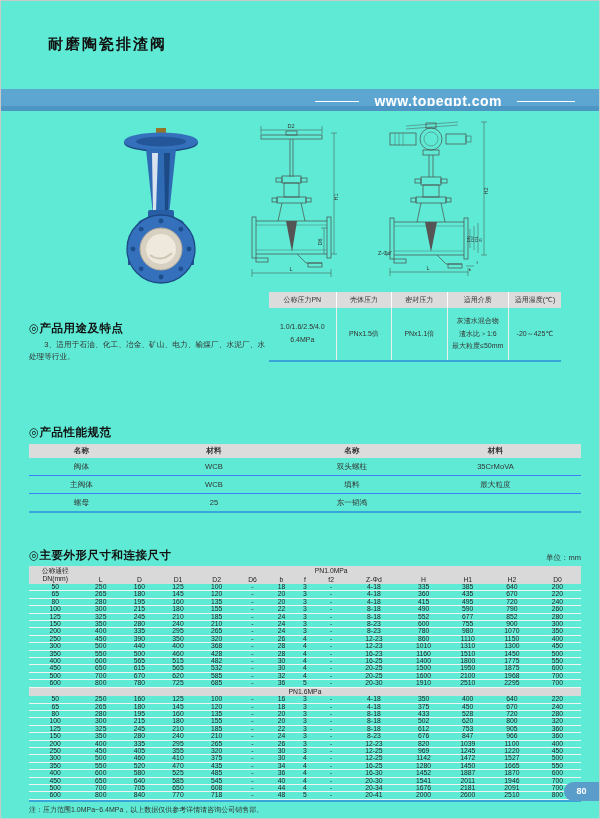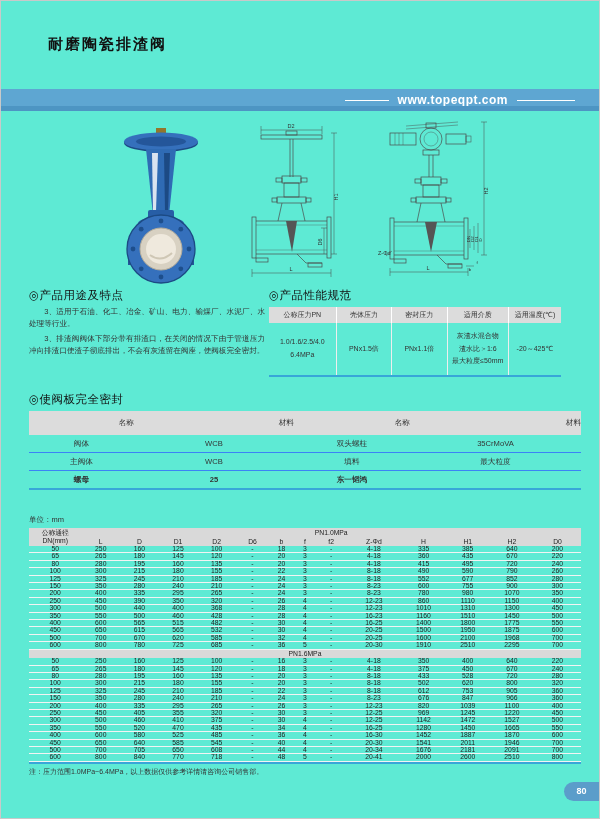--- a/index.html
+++ b/index.html
@@ -8,50 +8,50 @@
 
   
   .page-title{position:absolute;left:47px;top:34px;font-size:15px;font-weight:bold;letter-spacing:2px;color:#111;}
   .logo{position:absolute;right:50px;top:5px;width:80px;text-align:center;}
   .logo svg{display:block;margin:0 auto;}
   .brand{font-size:11px;font-weight:bold;letter-spacing:3px;color:#111;margin-top:1px;white-space:nowrap;}
 
   
   .band{position:absolute;left:0;top:88px;width:600px;height:22px;background:#5ea6d2;}
   .band::after{content:"";position:absolute;left:0;bottom:0;width:100%;height:5px;background:#4d95c3;}
-  .site{position:absolute;right:26px;top:4px;display:flex;align-items:center;gap:9px;color:#fff;
-        font-size:12px;font-weight:bold;letter-spacing:.5px;}
+  .site{position:absolute;right:26px;top:4px;display:flex;align-items:center;gap:15px;color:#fff;
+        font-size:14px;font-weight:bold;letter-spacing:.5px;}
   .dash{height:1px;background:#fff;}.dL{width:44px;}.dR{width:58px;}
 
   
   .drawings{position:absolute;left:0;top:118px;width:600px;height:168px;}
   .ph{position:absolute;left:101px;top:4px;}
   .dw1{position:absolute;left:243px;top:2px;}
   .dw2{position:absolute;left:377px;top:0;}
   .dim-label{font-size:5.5px;fill:#333;}
   .dim-label-s{font-size:4.4px;fill:#333;}
 
   
-  .sec-title{font-size:11.5px;font-weight:normal;color:#111;letter-spacing:.5px;}
+  .sec-title{font-size:11.5px;font-weight:bold;color:#111;letter-spacing:.5px;margin-top:33px;}
   .features{position:absolute;left:28px;top:287px;width:236px;}
   .features p{font-size:7.6px;line-height:1.6;margin:3px 0 0;text-indent:2em;color:#333;text-align:justify;}
 
   .perf-sec{position:absolute;left:268px;top:287px;width:292px;}
   .blue-underline{border-bottom:2px solid #38a6d8;}
   table.perf{width:100%;border-collapse:collapse;font-size:7px;text-align:center;color:#333;margin-top:4px;}
   .perf th{background:#dcdcdc;font-weight:normal;height:16px;border-left:1px solid #fff;padding:0;}
   .perf th:first-child{border-left:none;}
   .perf td{height:52px;border-left:1px solid #eee;vertical-align:middle;line-height:1.8;padding:0;}
   .perf td:first-child{border-left:none;}
 
   .mat-sec{position:absolute;left:28px;top:391px;width:552px;}
   table.mat{width:100%;border-collapse:collapse;font-size:7.6px;text-align:center;color:#333;margin-top:4px;}
-  .mat th{background:#dcdcdc;font-weight:normal;height:24px;padding:0;text-align:right;}
+  .mat th{background:#dcdcdc;font-weight:bold;height:14px;padding:0;}
   .mat td{height:17px;border-bottom:1px solid #3b82f6;padding:0;}
-  .mat tr:last-child td{border-bottom:none;font-weight:bold;}
+  .mat tr:last-child td{border-bottom:none;}
 
   .dims-sec{position:absolute;left:28px;top:514px;width:552px;}
   .dims-head{display:flex;justify-content:space-between;align-items:flex-end;}
   .unit{font-size:7.5px;color:#333;}
   table.dim{width:100%;border-collapse:collapse;font-size:6.8px;text-align:center;color:#222;
             table-layout:fixed;margin-top:3px;}
   .dim thead th{background:#d9d9d9;font-weight:normal;line-height:9px;font-size:6.8px;padding:0;}
   .dim tbody td{line-height:6.4px;padding:0;border-bottom:1px solid #f3f3f3;}
   .dim .sep td{background:#d9d9d9;line-height:8.5px;border-bottom:none;}
   .dn-th div{line-height:8px;}
@@ -179,25 +179,23 @@
       <text class="dim-label" x="0" y="136">Z-Φd</text>
       <text class="dim-label" x="50" y="151" text-anchor="middle">L</text>
       <text class="dim-label-s" x="92" y="152" text-anchor="middle">b</text>
       <text class="dim-label-s" x="99" y="145" text-anchor="middle">f</text>
     </svg>
   </div>
 
   <div class="features">
     <div class="sec-title"><span>◎</span><span>产品用途及特点</span></div>
     <p>3、适用于石油、化工、冶金、矿山、电力、输煤厂、水泥厂、水处理等行业。</p>
-    <p>3、排渣阀阀体下部分带有排渣口，在关闭的情况下由于管道压力冲向排渣口使渣子彻底排出，不会有灰渣留在阀座，使阀板完全密封。</p>
   </div>
 
   <div class="perf-sec">
-    <div class="sec-title"><span>◎</span><span>产品性能规范</span></div>
     <div class="blue-underline">
       <table class="perf">
         <colgroup>
             <col style="width:23%">
             <col style="width:19%">
             <col style="width:19%">
             <col style="width:21%">
             <col style="width:18%">
           </colgroup>
         <tbody>
@@ -221,21 +219,21 @@
                 <div>最大粒度≤50mm</div>
               </td>
           <td>-20～425℃</td>
         </tr>
       </tbody>
         </table>
     </div>
   </div>
 
   <div class="mat-sec">
-    <div class="sec-title"><span>◎</span><span>使阀板完全密封</span></div>
+    <div class="sec-title"><span>◎</span><span>产品性能规范</span></div>
     <div class="blue-underline">
       <table class="mat">
         <colgroup>
             <col style="width:19%">
             <col style="width:29%">
             <col style="width:21%">
             <col style="width:31%">
           </colgroup>
         <thead>
           <tr>
@@ -265,20 +263,21 @@
             <td>东一韬鸿</td>
             <td></td>
           </tr>
           </tbody>
       </table>
     </div>
   </div>
 
   <div class="dims-sec">
     <div class="dims-head">
+      <div class="sec-title"><span>◎</span><span>主要外形尺寸和连接尺寸</span></div>
       <div class="unit">单位：mm</div>
     </div>
     <div class="blue-underline">
       <table class="dim">
         <colgroup>
           <col style="width:9.5%">
             <col style="width:7%">
             <col style="width:7%">
             <col style="width:7%">
             <col style="width:7%">

